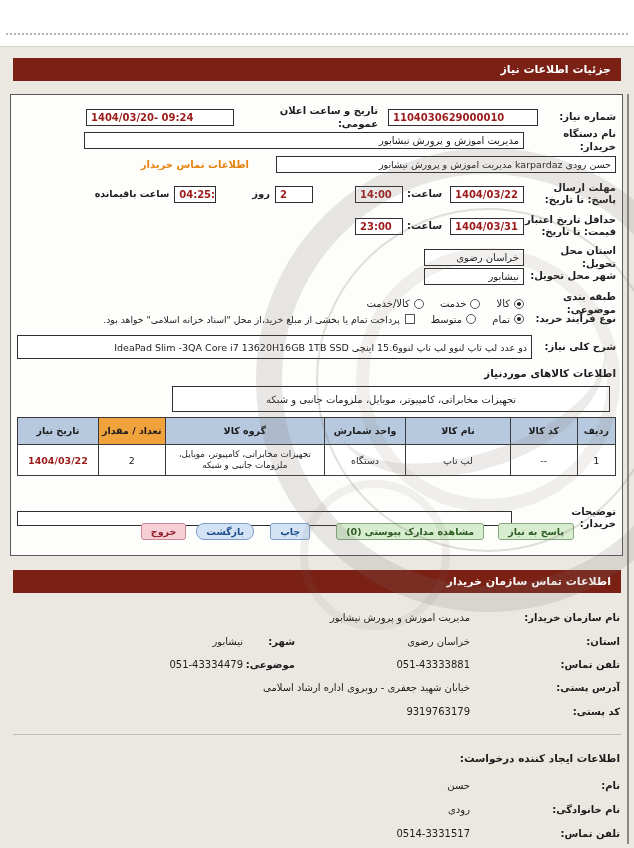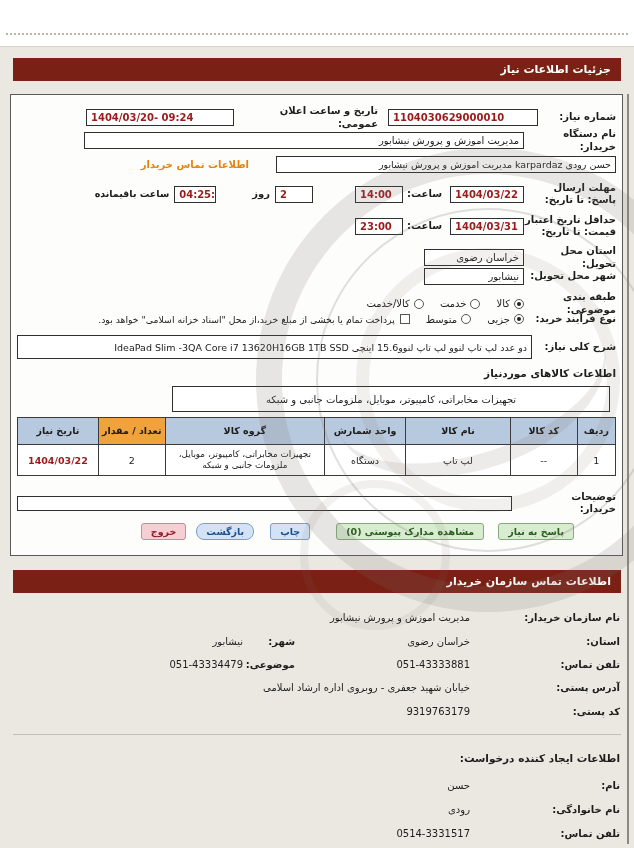--- a/index.html
+++ b/index.html
@@ -121,21 +121,21 @@
     <span class="opt">کالا</span>
     <span class="radio"></span>
     <span class="opt">خدمت</span>
     <span class="radio"></span>
     <span class="opt">کالا/خدمت</span>
   </div>
 
   <div class="frow" style="top:218px;">
     <span class="lbl" style="width:92px;">نوع فرآیند خرید:</span>
     <span class="radio sel"></span>
-    <span class="opt">جزیی</span>
+    <span class="opt">تمام</span>
     <span class="radio"></span>
     <span class="opt">متوسط</span>
     <span class="chk"></span>
     <span style="font-size:9.3px;flex:1;white-space:nowrap;overflow:hidden;">پرداخت تمام یا بخشی از مبلغ خرید،از محل "اسناد خزانه اسلامی" خواهد بود.</span>
   </div>
 
   <div class="frow" style="top:240px;height:24px;">
     <span class="lbl" style="width:84px;">شرح کلی نیاز:</span>
     <span class="box" style="flex:1;height:24px;font-size:9.5px;">دو عدد لپ تاپ لنوو لپ تاپ لنوو15.6 اینچی IdeaPad Slim -3QA Core i7 13620H16GB 1TB SSD</span>
   </div>
@@ -177,21 +177,21 @@
           <td>لپ تاپ</td>
           <td>دستگاه</td>
           <td class="cell-group">تجهیزات مخابراتی، کامپیوتر، موبایل، ملزومات جانبی و شبکه</td>
           <td>2</td>
           <td class="red ltr">1404/03/22</td>
         </tr>
       </tbody>
     </table>
   </div>
 
-  <div class="frow" style="top:396px;height:24px;gap:20px;">
+  <div class="frow" style="top:411px;height:24px;gap:20px;">
     <span class="lbl" style="width:84px;">توضیحات خریدار:</span>
     <span class="box" style="flex:1;height:15px;"></span>
   </div>
 
   <div class="frow" style="top:428px;">
     <span class="btn btn-green" style="margin-right:42px;">پاسخ به نیاز</span>
     <span class="btn btn-green" style="margin-right:14px;">مشاهده مدارک پیوستی (0)</span>
     <span class="btn btn-blue" style="margin-right:26px;">چاپ</span>
     <span class="btn btn-blue" style="margin-right:16px;border-radius:8px;">بازگشت</span>
     <span class="btn btn-pink" style="margin-right:10px;">خروج</span>

